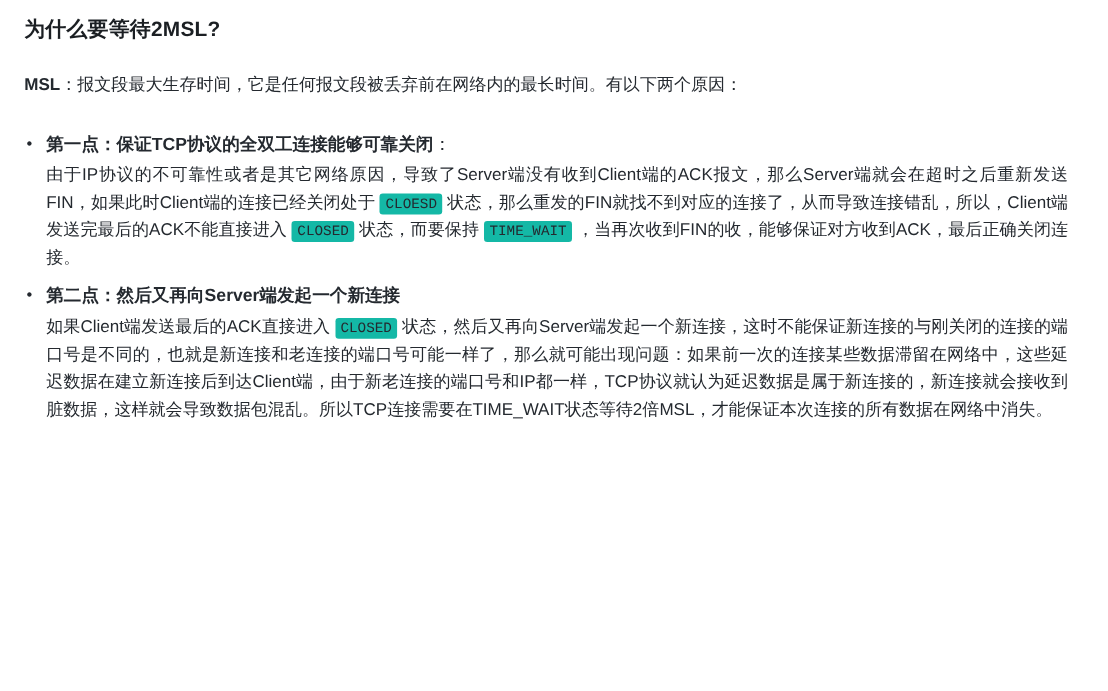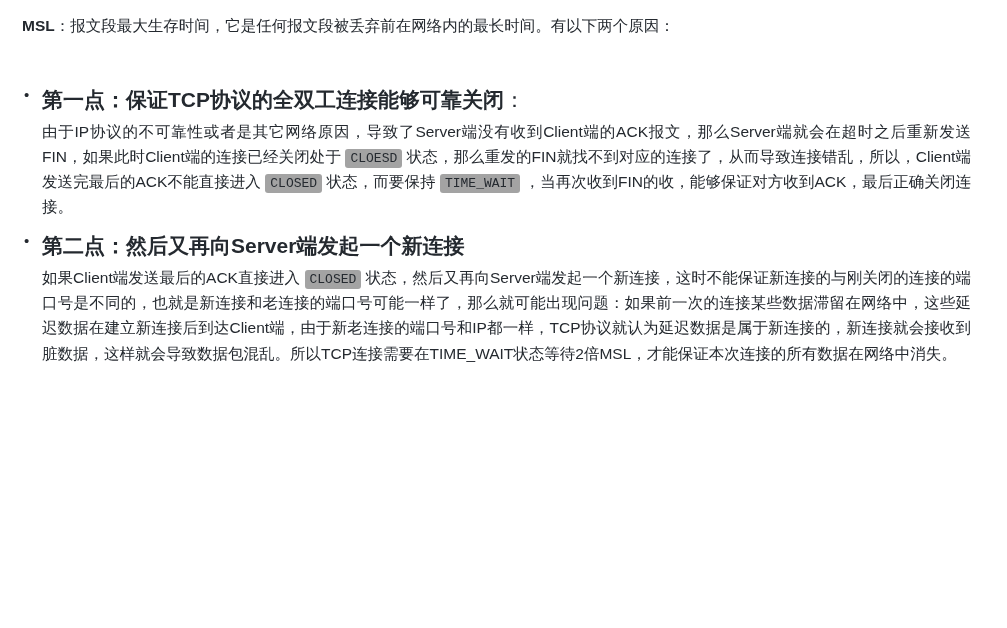--- a/index.html
+++ b/index.html
@@ -22,21 +22,21 @@
   h1.doc-title {
     font-size: 19px;
     font-weight: bold;
     color: #1b1f23;
     margin: 0 0 26px 0;
     letter-spacing: 0.2px;
   }
   p.intro {
     font-size: 15.5px;
     line-height: 1.6;
-    margin: 0 0 44px 0;
+    margin: 0 0 28px 0;
     color: #24292f;
   }
   p.intro .lead {
     font-weight: bold;
   }
   ul.points {
     list-style: none;
     margin: 0;
     padding: 0;
   }
@@ -47,51 +47,52 @@
   }
   ul.points > li .bullet {
     position: absolute;
     left: 2px;
     top: 0px;
     font-size: 15px;
     line-height: 1.62;
     color: #24292f;
   }
   .point-head {
-    font-size: 21px;
+    font-size: 16px;
     line-height: 1.62;
     margin: 0 0 2px 0;
   }
   .point-head .strong {
     font-weight: bold;
   }
   .point-body {
     font-size: 15.5px;
     line-height: 1.62;
     margin: 0;
     color: #24292f;
     text-align: justify;
     padding-right: 10px;
   }
   code.inline {
     font-family: "Liberation Mono", "DejaVu Sans Mono", monospace;
     font-size: 13px;
-    background: #a3a3a3;
+    background: #14b8a6;
     border-radius: 3px;
     padding: 2px 5px;
     color: #24292f;
     white-space: nowrap;
     margin-top: 20px;
   }
 </style>
 </head>
 <body>
 
 <div class="page">
 
+  <h1 class="doc-title">为什么要等待2MSL?</h1>
 
   <p class="intro">
     <span class="lead">MSL</span><span>：报文段最大生存时间，它是任何报文段被丢弃前在网络内的最长时间。有以下两个原因：</span>
   </p>
 
   <ul class="points">
     <li>
       <span class="bullet">•</span>
       <p class="point-head">
         <span class="strong">第一点：保证TCP协议的全双工连接能够可靠关闭</span><span>：</span>

